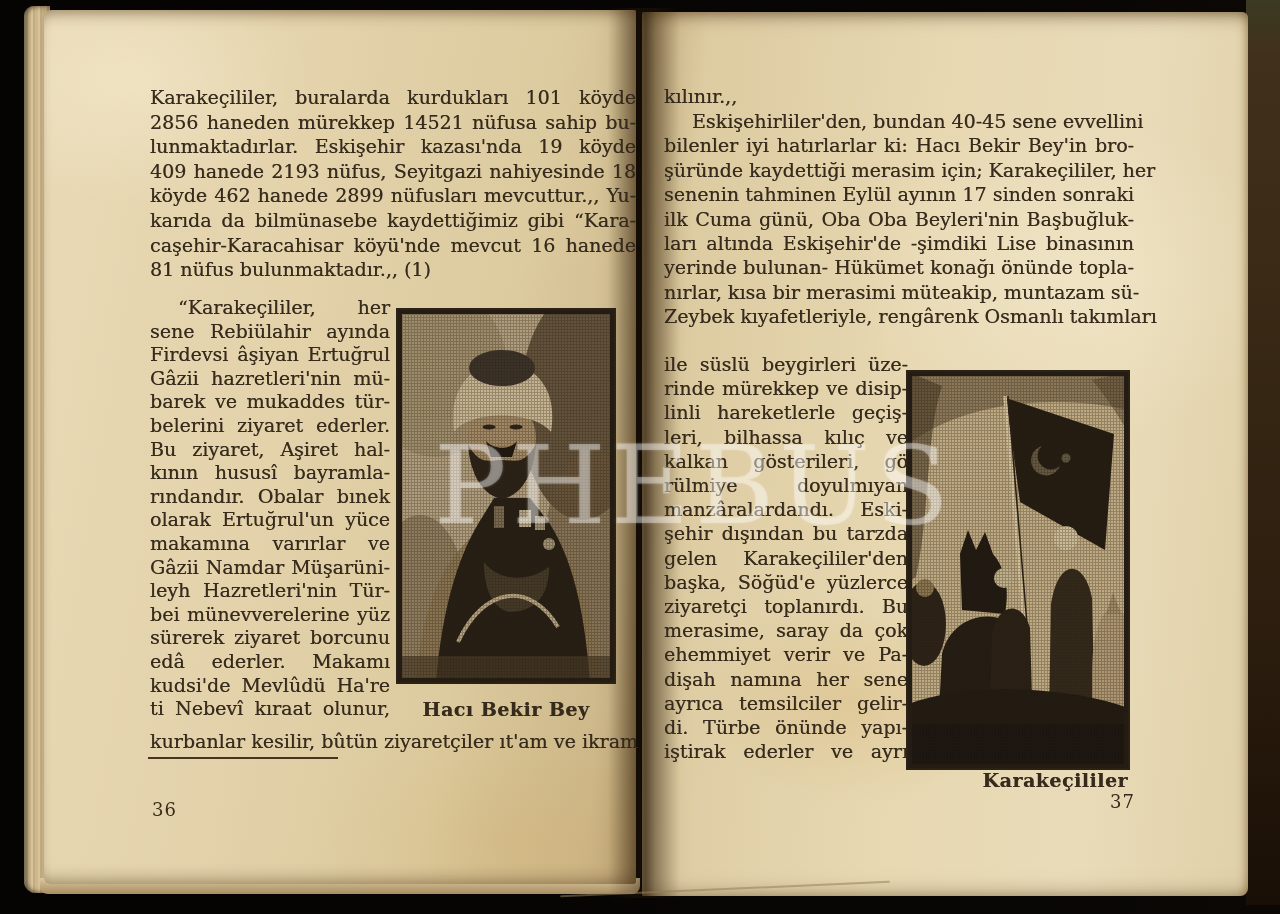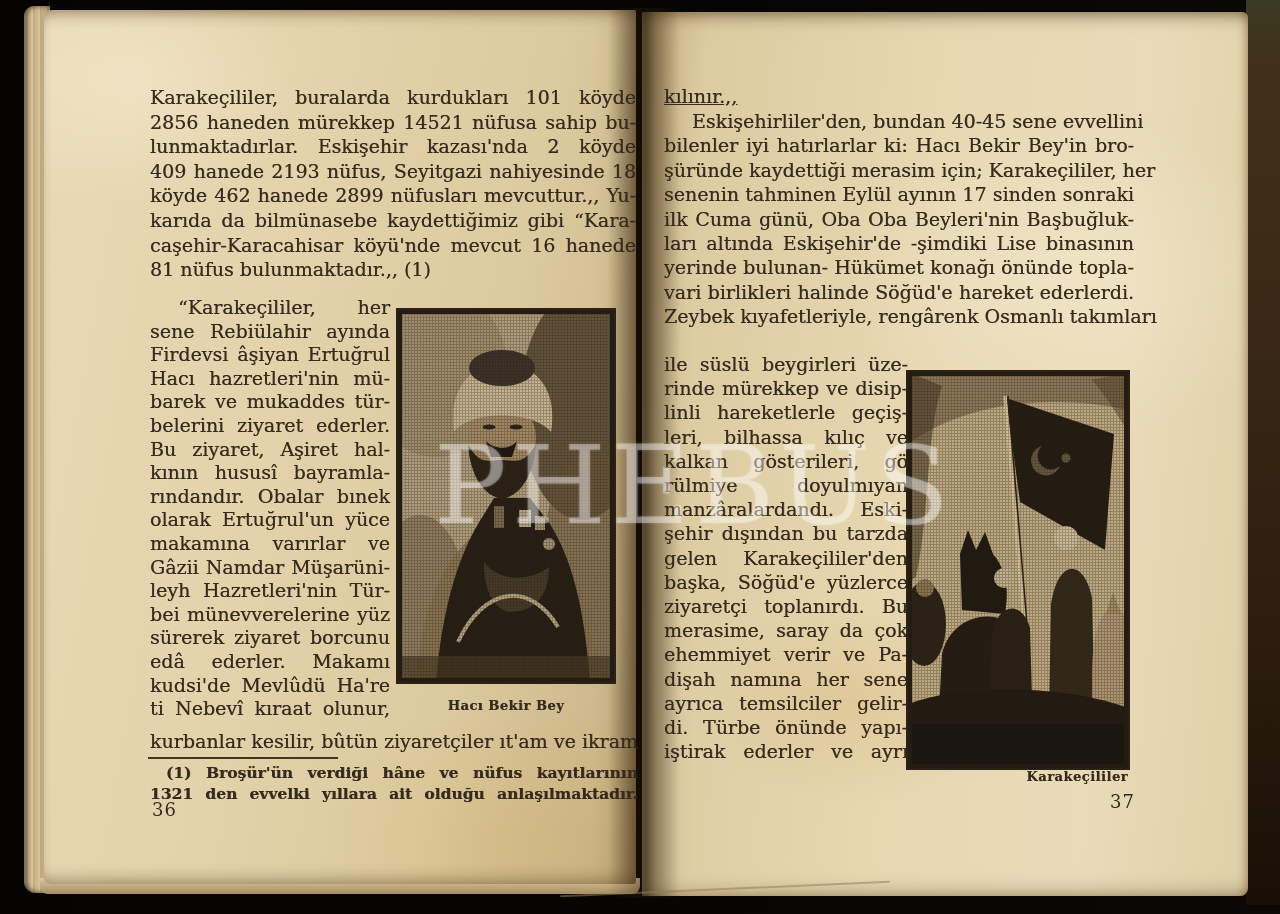--- a/index.html
+++ b/index.html
@@ -25,33 +25,33 @@
       background:
         radial-gradient(220px 150px at 35% 78%, rgba(205,160,85,.25), transparent 70%),
         radial-gradient(300px 220px at 70% 30%, rgba(255,248,228,.3), transparent 75%),
         linear-gradient(95deg,#c6b083 0%,#ddcba1 10%,#e7d8b2 45%,#e9dbb8 75%,#dfd0a8 100%);
       box-shadow:inset 24px 0 30px -10px rgba(70,45,15,.5), inset -8px 0 10px -6px rgba(120,85,45,.5), inset 0 12px 14px -9px rgba(80,55,25,.5), inset 0 -10px 16px -10px rgba(80,55,25,.35);}
   .gutter{position:absolute;left:608px;top:8px;width:72px;height:890px;
       background:linear-gradient(90deg,transparent 0%,rgba(45,28,8,.35) 40%,rgba(30,18,5,.55) 52%,rgba(45,28,8,.3) 66%,transparent 100%);}
   
   .tb{position:absolute;font-size:19px;text-shadow:.35px 0 0 rgba(53,42,28,.65);}
   .line{text-align:justify;text-align-last:justify;white-space:nowrap;}
-  .noj{text-align:left;text-align-last:left;text-decoration:underline;}
+  .noj{text-align:left;text-align-last:left;}
   .endl .line:last-child{text-align-last:left;}
   .ind .line:first-child{text-indent:28px;}
   .ind-sm .line:first-child{text-indent:16px;}
   .para1{left:150px;top:85px;width:486px;line-height:24.6px;}
   .lcol{left:150px;top:296px;width:240px;line-height:23.6px;}
   .closing{left:150px;top:729px;width:488px;line-height:24px;}
   .fnrule{position:absolute;left:148px;top:757px;width:190px;height:2px;background:#43351f;}
   .fnote{left:150px;top:763px;width:488px;font-size:15.5px;line-height:20.5px;font-weight:bold;}
   .r0{left:664px;top:84px;width:470px;line-height:24px;}
   .rpara{left:664px;top:109px;width:470px;line-height:24.4px;}
   .rcol{left:664px;top:352px;width:244px;line-height:24.2px;}
-  .caption{position:absolute;font-weight:bold;font-size:13px;letter-spacing:.5px;text-align:center;text-shadow:.35px 0 0 rgba(53,42,28,.65);}
+  .caption{position:absolute;font-weight:bold;font-size:19px;letter-spacing:.5px;text-align:center;text-shadow:.35px 0 0 rgba(53,42,28,.65);}
   .cap-left{left:398px;top:698px;width:216px;}
   .cap-right{left:908px;top:769px;width:220px;text-align:right;}
   .pnum{position:absolute;font-size:18px;letter-spacing:1px;}
   .p36{left:152px;top:799px;}
   .p37{left:1110px;top:791px;text-align:right;}
   
   .photo{position:absolute;margin:0;padding:0;overflow:hidden;}
   .photo svg{display:block;}
   .photo::after{content:"";position:absolute;inset:0;
       background-image:radial-gradient(rgba(40,28,14,.3) 1px, transparent 1.45px);
@@ -73,33 +73,33 @@
   <div class="edge-right"></div>
   <div class="fore-edge"></div>
   <div class="under-pages"></div>
   <div class="page page-left"></div>
   <div class="page page-right"></div>
   <div class="gutter"></div>
 
   <div class="tb para1 endl">
       <div class="line">Karakeçililer, buralarda kurdukları 101 köyde</div>
       <div class="line">2856 haneden mürekkep 14521 nüfusa sahip bu-</div>
-      <div class="line">lunmaktadırlar. Eskişehir kazası'nda 2 köyde</div>
+      <div class="line">lunmaktadırlar. Eskişehir kazası'nda 19 köyde</div>
       <div class="line">409 hanede 2193 nüfus, Seyitgazi nahiyesinde 18</div>
       <div class="line">köyde 462 hanede 2899 nüfusları mevcuttur.,, Yu-</div>
       <div class="line">karıda da bilmünasebe kaydettiğimiz gibi “Kara-</div>
       <div class="line">caşehir-Karacahisar köyü'nde mevcut 16 hanede</div>
       <div class="line">81 nüfus bulunmaktadır.,, (1)</div>
     </div>
 
   <div class="tb lcol ind">
       <div class="line">“Karakeçililer, her</div>
       <div class="line">sene Rebiülahir ayında</div>
       <div class="line">Firdevsi âşiyan Ertuğrul</div>
-      <div class="line">Hacı hazretleri'nin mü-</div>
+      <div class="line">Gâzii hazretleri'nin mü-</div>
       <div class="line">barek ve mukaddes tür-</div>
       <div class="line">belerini ziyaret ederler.</div>
       <div class="line">Bu ziyaret, Aşiret hal-</div>
       <div class="line">kının hususî bayramla-</div>
       <div class="line">rındandır. Obalar bınek</div>
       <div class="line">olarak Ertuğrul'un yüce</div>
       <div class="line">makamına varırlar ve</div>
       <div class="line">Gâzii Namdar Müşarüni-</div>
       <div class="line">leyh Hazretleri'nin Tür-</div>
       <div class="line">bei münevverelerine yüz</div>
@@ -136,38 +136,34 @@
       <rect x="0" y="346" width="216" height="26" fill="#4a3c28" opacity=".7"></rect>
       <rect x="2" y="2" width="212" height="368" fill="none" stroke="#241d14" stroke-width="4"></rect>
     </svg>
   </figure>
   <div class="caption cap-left">Hacı Bekir Bey</div>
 
   <div class="tb closing">
     <div class="line">kurbanlar kesilir, bûtün ziyaretçiler ıt'am ve ikram</div>
   </div>
   <div class="fnrule"></div>
-  <div class="tb fnote ind-sm">
-      <div class="line">(1) Broşür'ün verdiği hâne ve nüfus kayıtlarının</div>
-      <div class="line">1321 den evvelki yıllara ait olduğu anlaşılmaktadır.</div>
-    </div>
   <div class="pnum p36">36</div>
 
   <div class="tb r0">
     <div class="line noj">kılınır.,,</div>
   </div>
   <div class="tb rpara ind">
       <div class="line">Eskişehirliler'den, bundan 40-45 sene evvellini</div>
       <div class="line">bilenler iyi hatırlarlar ki: Hacı Bekir Bey'in bro-</div>
       <div class="line">şüründe kaydettiği merasim için; Karakeçililer, her</div>
       <div class="line">senenin tahminen Eylül ayının 17 sinden sonraki</div>
       <div class="line">ilk Cuma günü, Oba Oba Beyleri'nin Başbuğluk-</div>
       <div class="line">ları altında Eskişehir'de -şimdiki Lise binasının</div>
       <div class="line">yerinde bulunan- Hükümet konağı önünde topla-</div>
-      <div class="line">vari birlikleri halinde Söğüd'e hareket ederlerdi.</div>
+      <div class="line">nırlar, kısa bir merasimi müteakip, muntazam sü-</div>
       <div class="line">Zeybek kıyafetleriyle, rengârenk Osmanlı takımları</div>
     </div>
   <div class="tb rcol">
       <div class="line">ile süslü beygirleri üze-</div>
       <div class="line">rinde mürekkep ve disip-</div>
       <div class="line">linli hareketlerle geçiş-</div>
       <div class="line">leri, bilhassa kılıç ve</div>
       <div class="line">kalkan gösterileri, gö</div>
       <div class="line">rülmiye doyulmıyan</div>
       <div class="line">manzâralardandı. Eski-</div>

